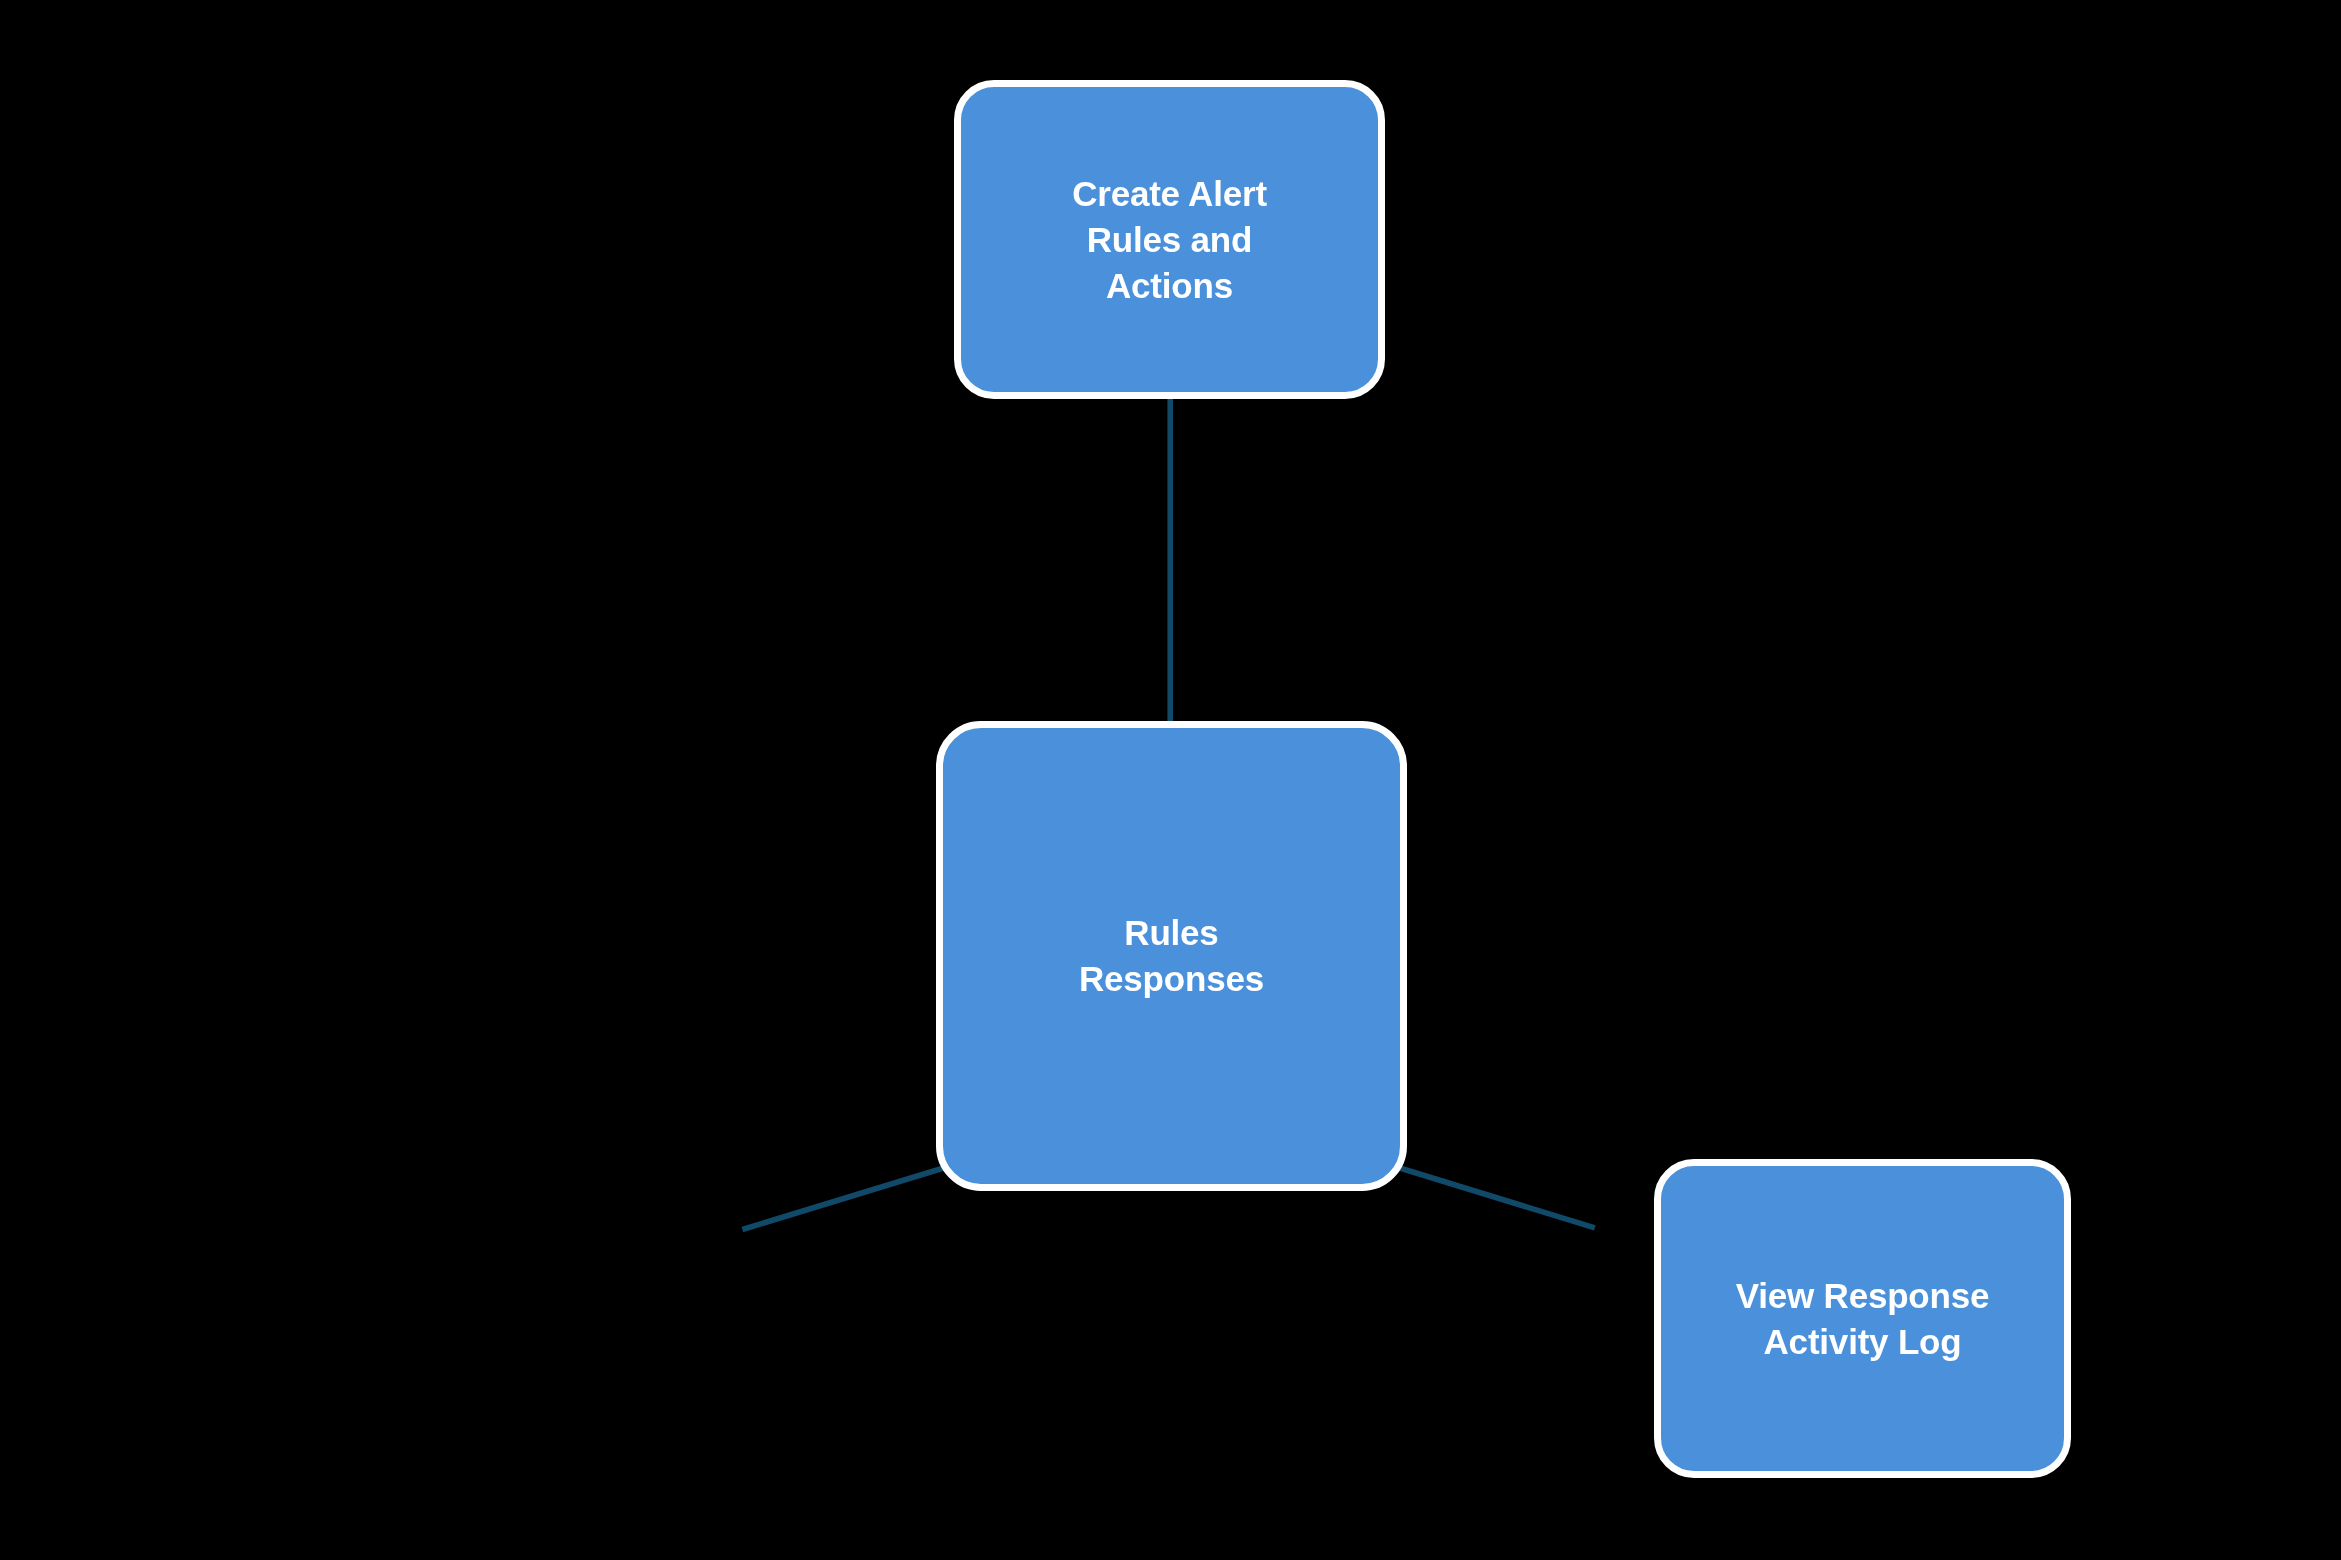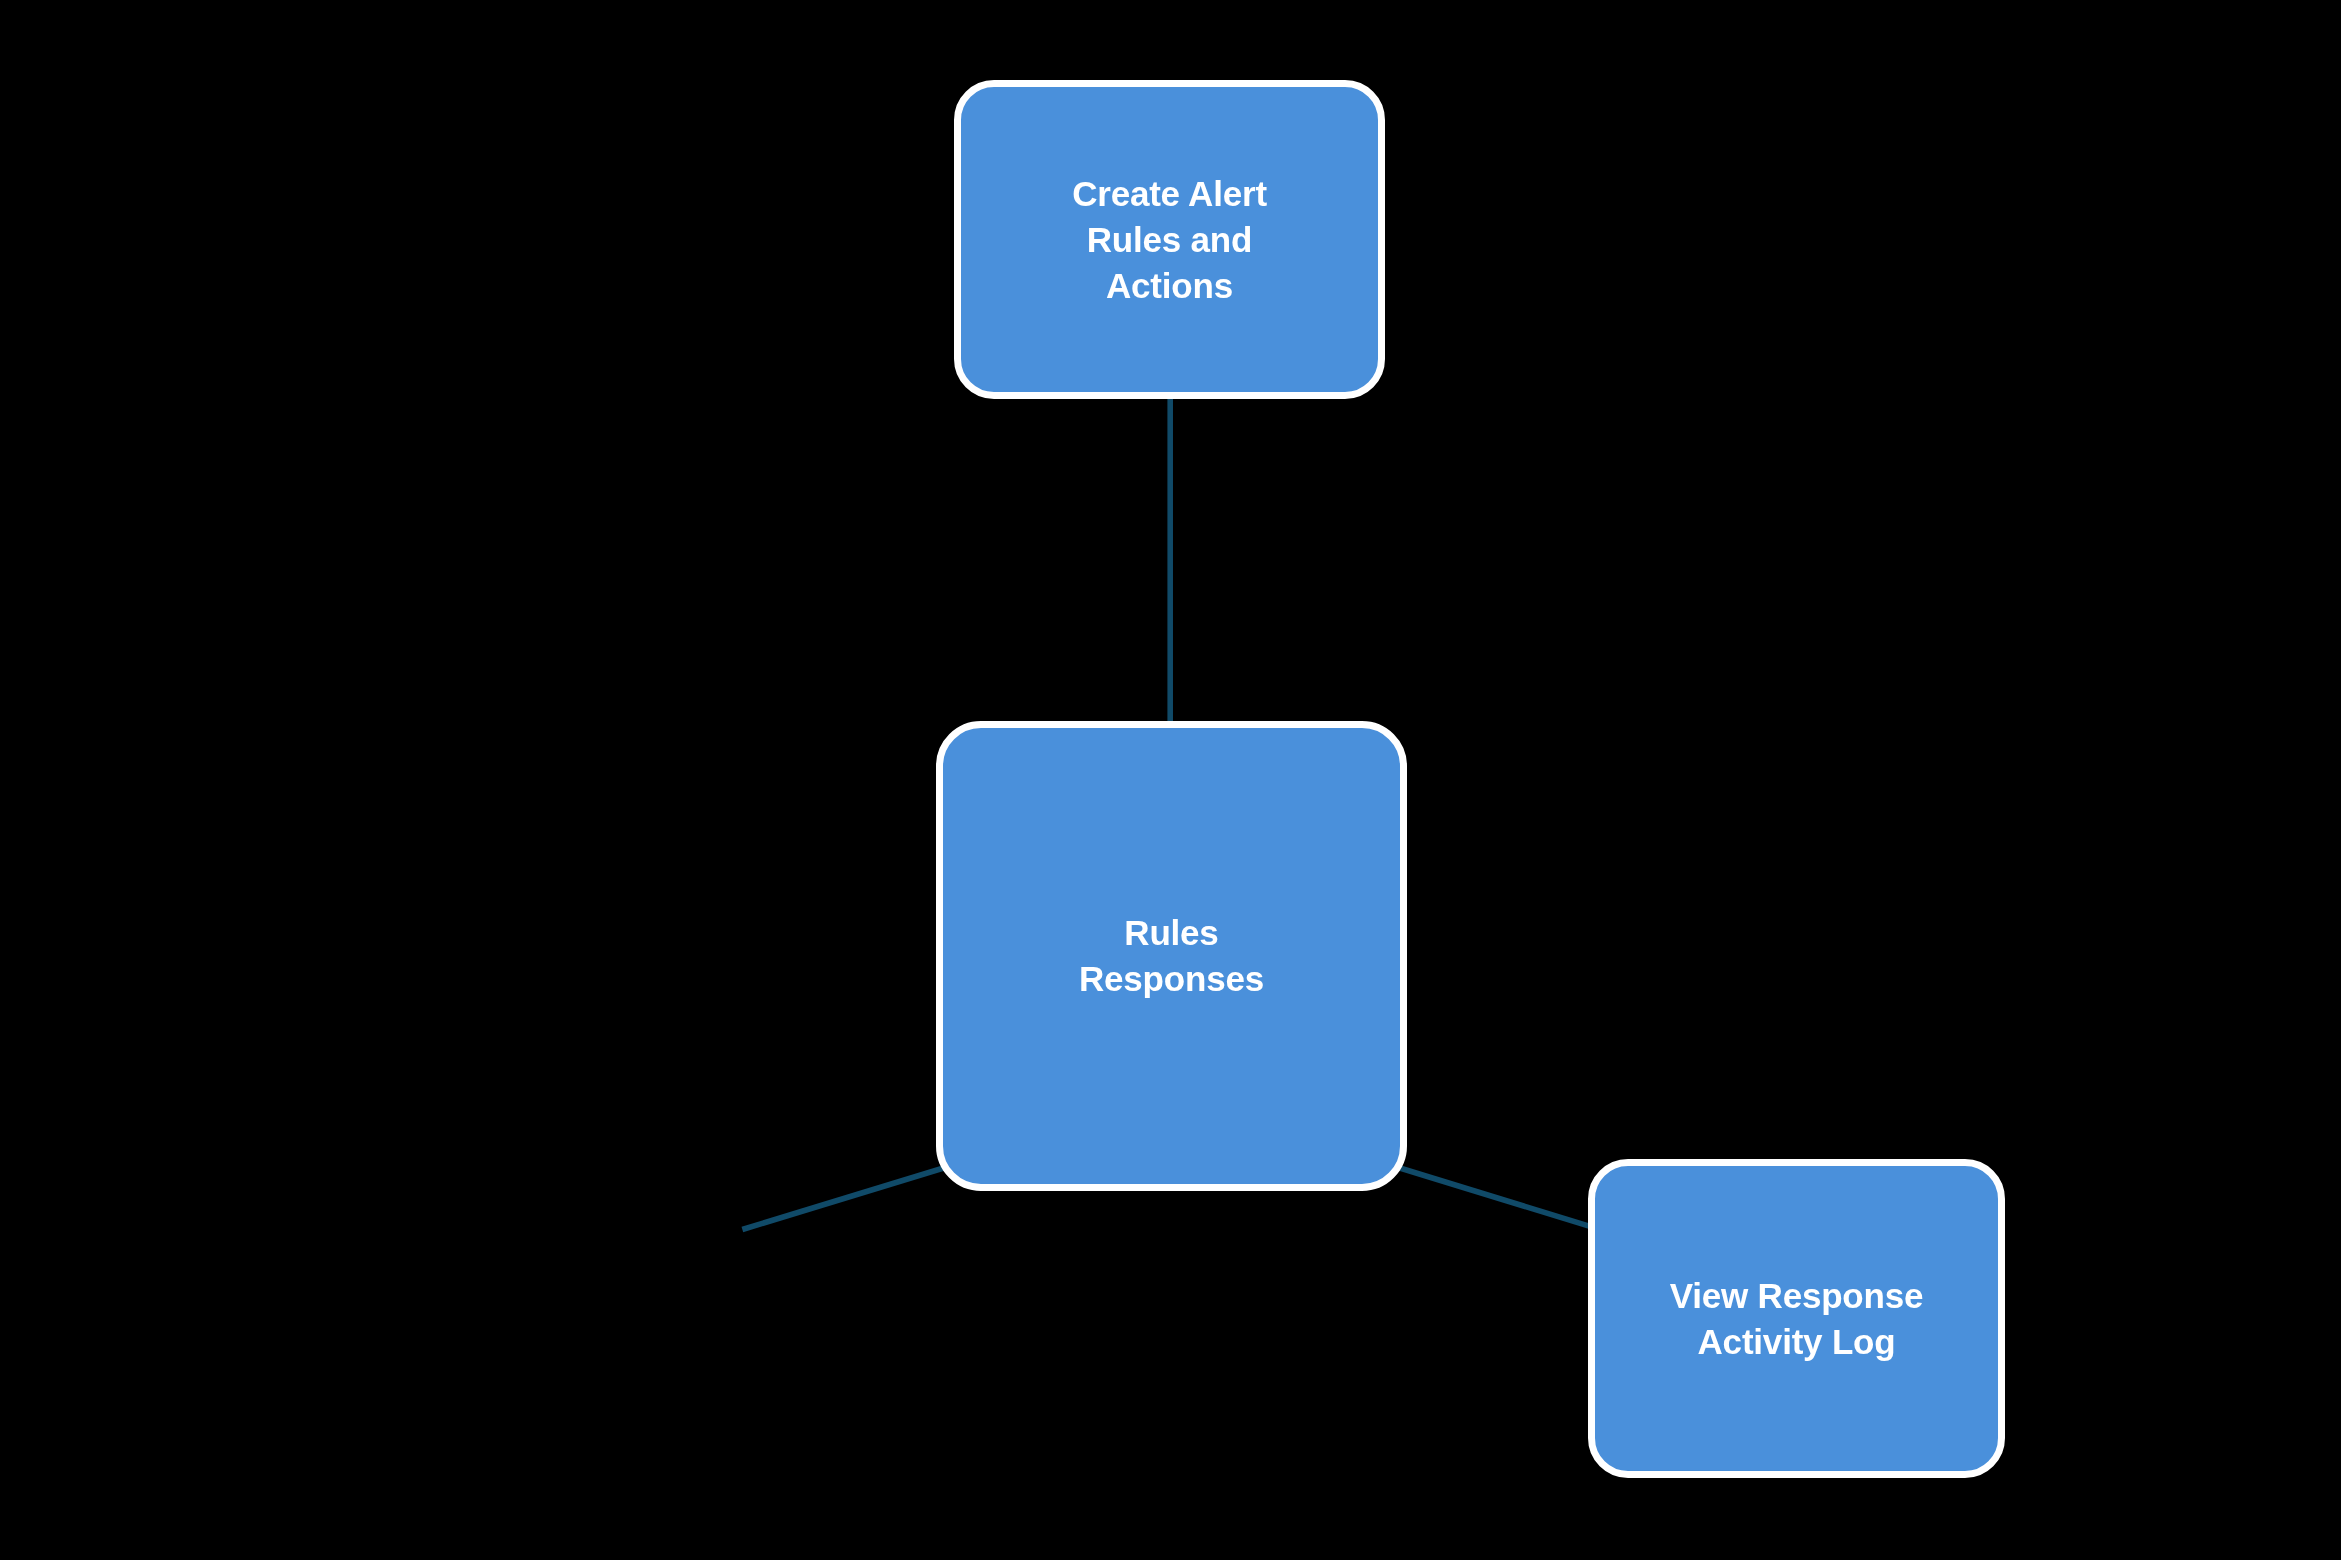--- a/index.html
+++ b/index.html
@@ -62,21 +62,21 @@
     height: 470px;
     border-radius: 45px;
   }
   #node-managing-actions-and-rules {
     left: 345px;
     top: 1159px;
     width: 404px;
     height: 319px;
   }
   #node-view-response-activity-log {
-    left: 1588px;
+    left: 1654px;
     top: 1159px;
     width: 417px;
     height: 319px;
   }
 </style>
 </head>
 <body>
 
 <div id="canvas">
 

